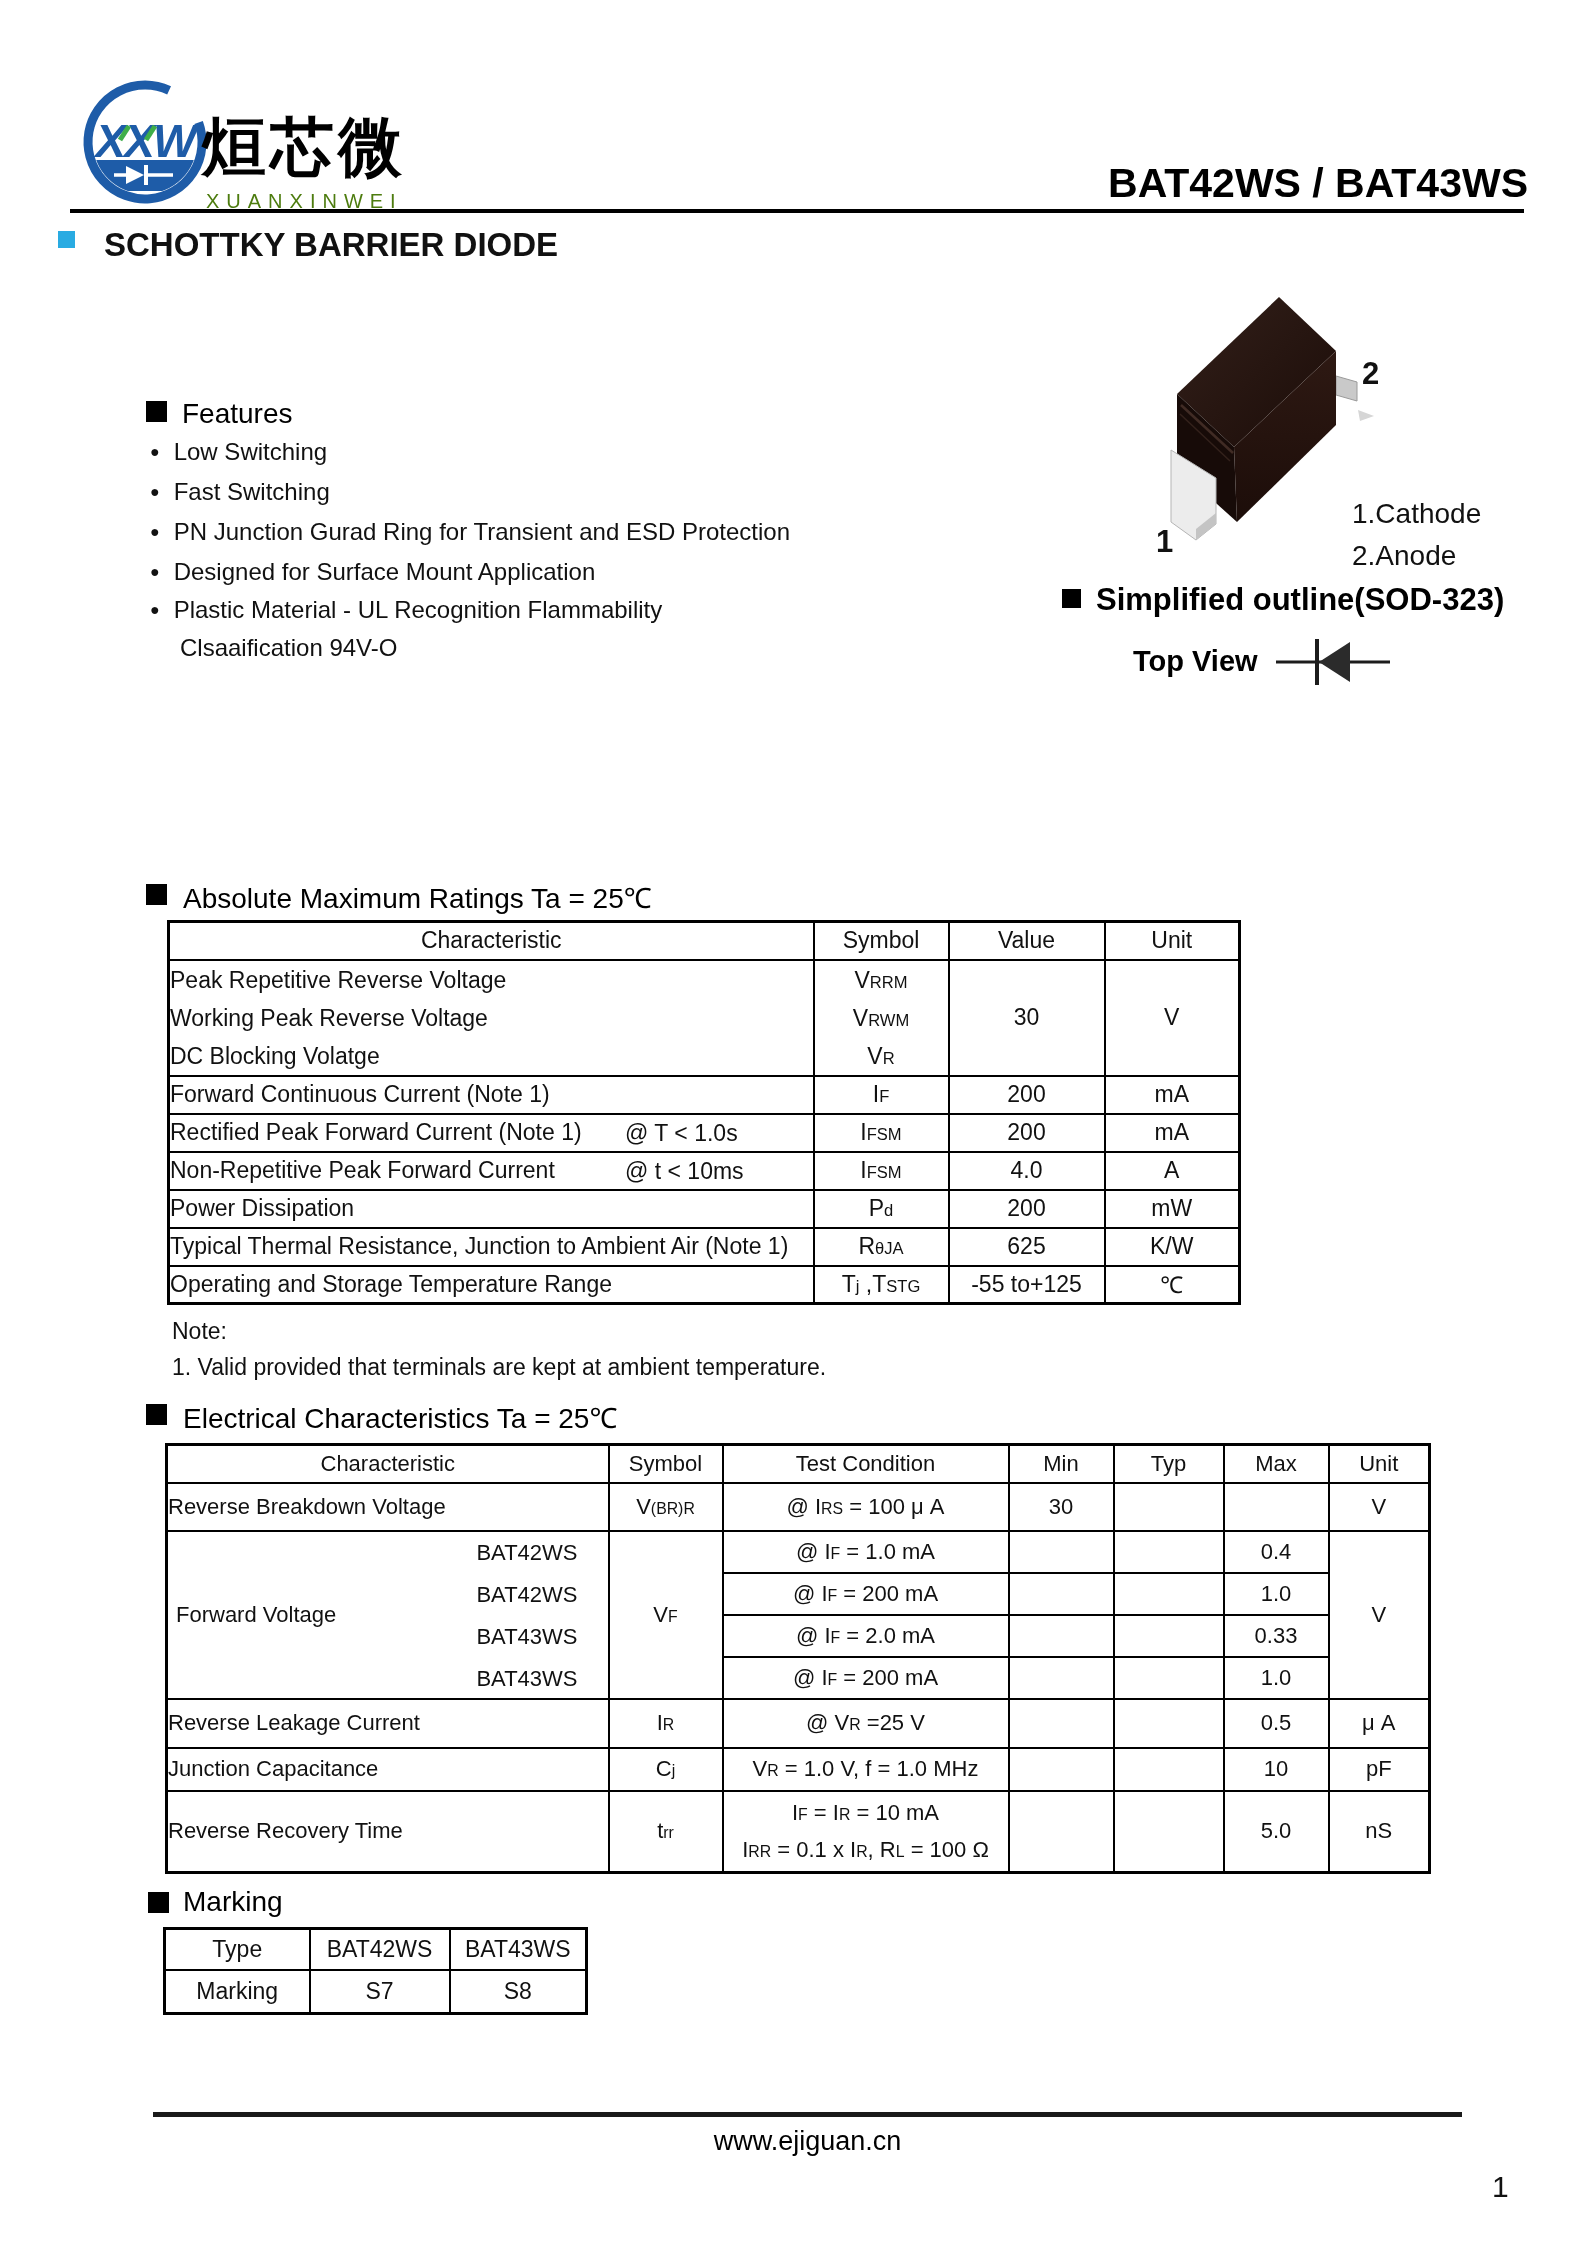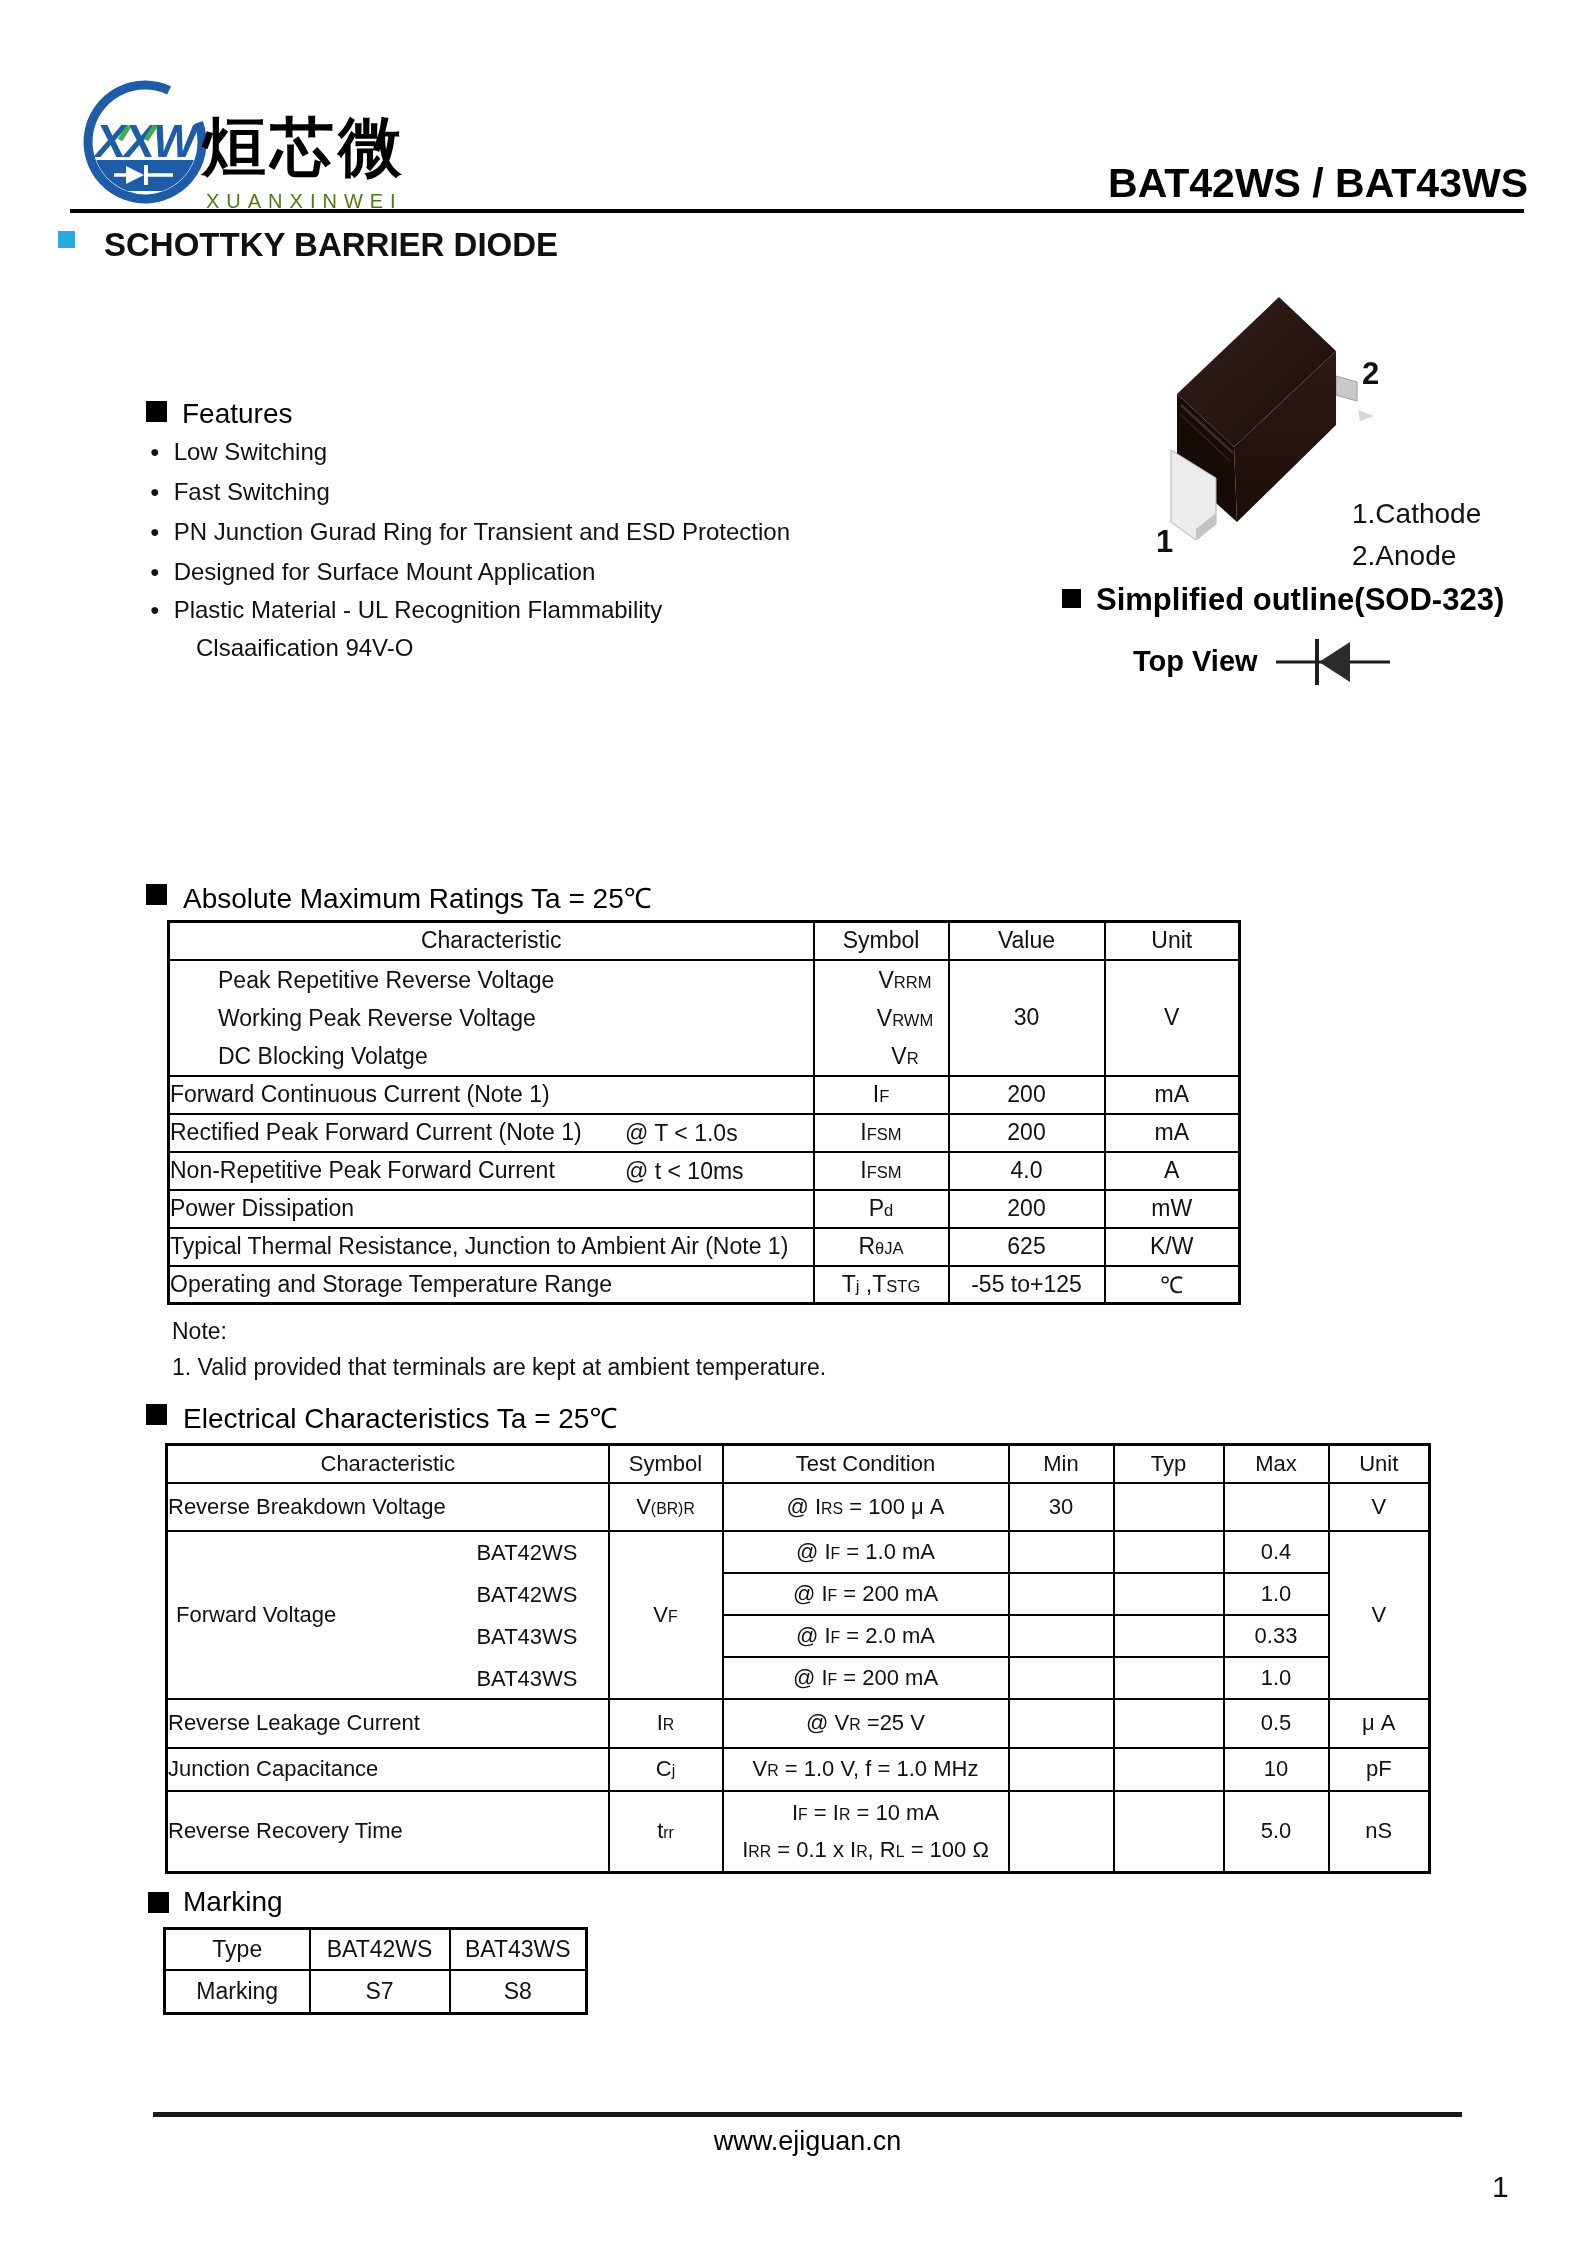--- a/index.html
+++ b/index.html
@@ -16,32 +16,32 @@
   .header-rule{left:70px; top:209px; width:1454px; height:4px; background:#000;}
   
   .subtitle-sq{left:58px; top:231px; width:17px; height:17px; background:#29ABE2;}
   .subtitle{left:104px; top:226px; font-size:33px; font-weight:700;}
   .h-sq{width:21px; height:21px; background:#000;}
   .sec-h{font-size:28px; font-weight:400; color:#000;}
   .sec-h.b{font-weight:700;}
   
   .feat{position:absolute; left:150px; display:flex; align-items:center; font-size:24px;}
   .feat .dot{font-size:16px; margin-right:14px; line-height:24px;}
-  .feat-cont{position:absolute; left:196px; font-size:24px;}
+  .feat-cont{position:absolute; left:180px; font-size:24px;}
   
   .pinlab{font-size:31px; font-weight:700;}
   .pintext{font-size:28px;}
   
   table.dt{position:absolute; border-collapse:collapse; table-layout:fixed; border:3px solid #000;}
   table.dt td{border:2px solid #000; font-size:23px; vertical-align:middle; padding:0; overflow:hidden;}
   table.elec td{font-size:22px;}
   td.cc{text-align:center;}
   td.cl{text-align:left; padding-left:7px;}
   td.rel{position:relative;}
-  .ln{height:38px; line-height:38px;padding-left:48px;}
+  .ln{height:38px; line-height:38px;}
   .ss{font-size:0.72em;}
   .cond{position:absolute; left:455px; top:50%; transform:translateY(-50%); white-space:nowrap;}
   .fvlabel{position:absolute; left:8px; top:50%; transform:translateY(-50%);}
   .fvtype{position:absolute; right:30px; height:42px; line-height:42px;}
   .ft1{top:0;} .ft2{top:42px;} .ft3{top:84px;} .ft4{top:126px;}
   .rrt-l{height:37px; line-height:37px; text-align:center;}
   
   .note{font-size:23px;}
   .footer-rule{left:153px; top:2112px; width:1309px; height:5px; background:#1a1a1a;}
   .footer-url{left:153px; top:2126px; width:1309px; text-align:center; font-size:27px; color:#000;}

